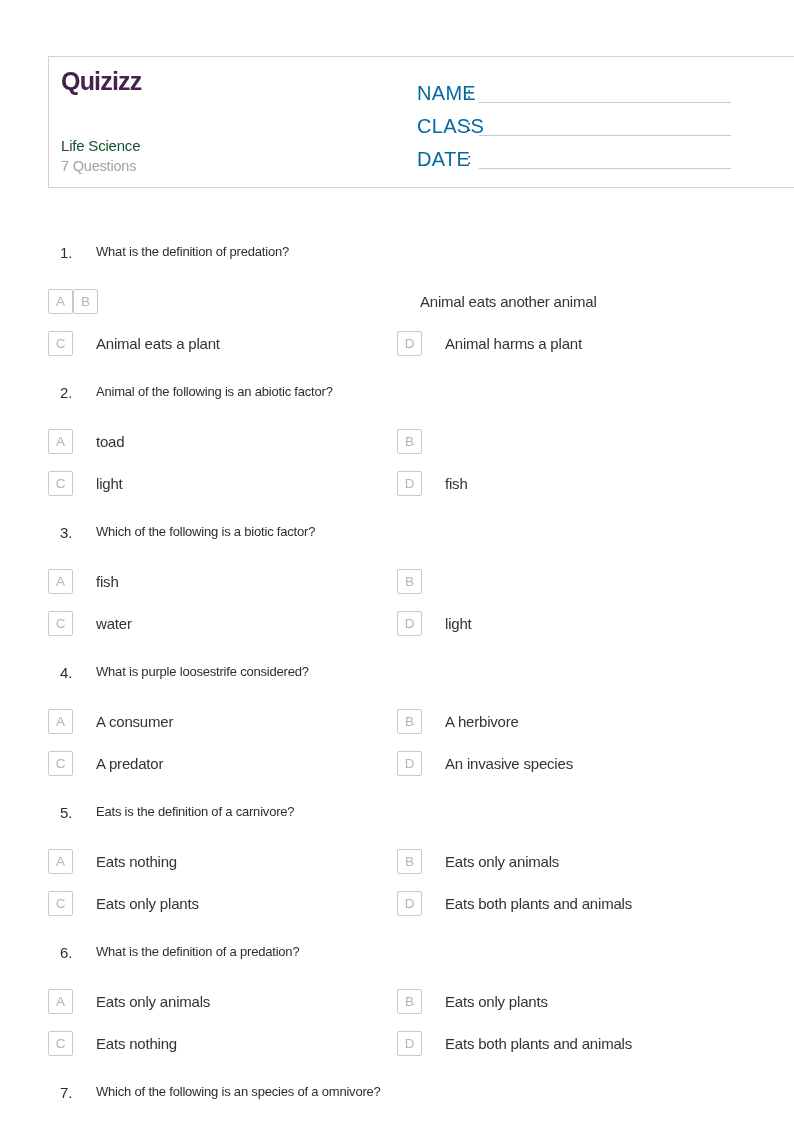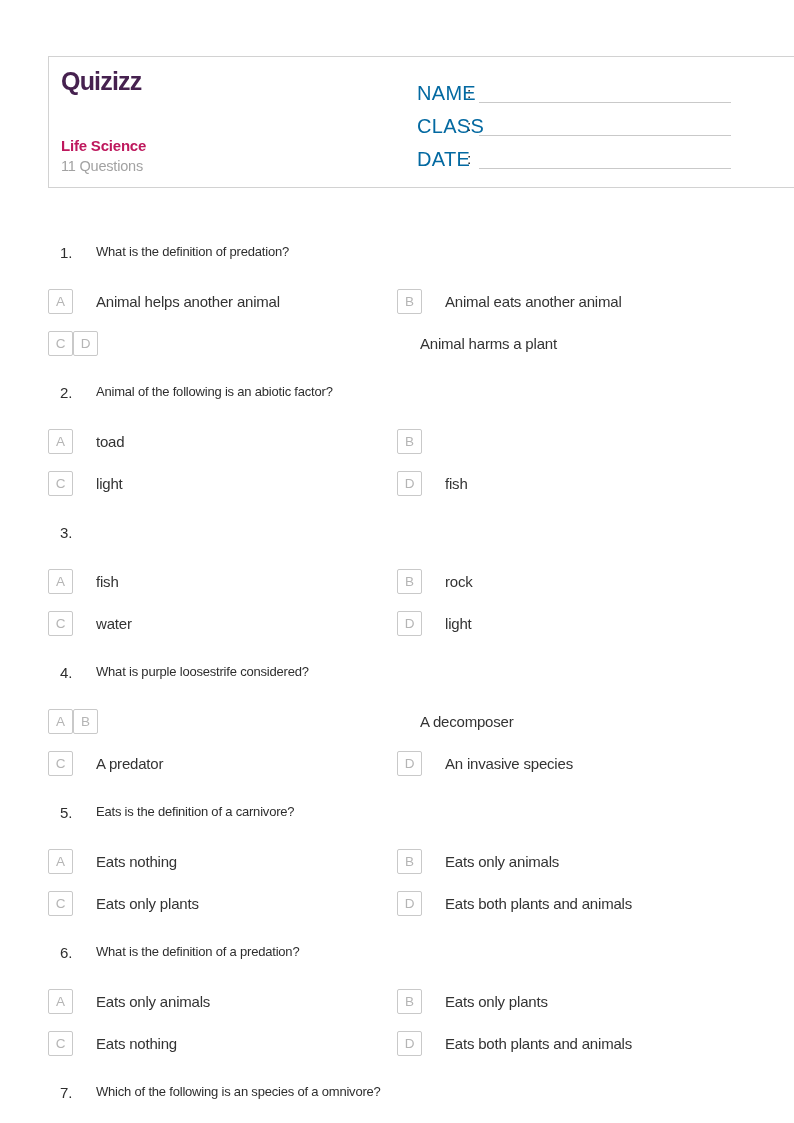--- a/index.html
+++ b/index.html
@@ -20,23 +20,22 @@
     background:#ffffff;
   }
   .brand {
     position:absolute; left:12px; top:10px;
     font-size:25px; font-weight:700;
     letter-spacing:-0.8px;
     color:#46214f;
   }
   .quiz-title {
     position:absolute; left:12px; top:80px;
-    font-size:15px; color:#be185d;
+    font-size:15px; color:#14532d;
     letter-spacing:-0.2px;
-    font-weight:bold;
   }
   .quiz-subtitle {
     position:absolute; left:12px; top:101px;
     font-size:14.5px; color:#a2a2a2;
     letter-spacing:-0.2px;
   }
   .fields {
     position:absolute; left:368px; top:24px; width:314px;
   }
   .field-row {
@@ -92,21 +91,21 @@
     font-size:15px; color:#333333; letter-spacing:-0.2px;
     white-space:nowrap;
   }
 </style>
 </head>
 <body>
 
 <div class="header-box">
   <div class="brand">Quizizz</div>
   <div class="quiz-title">Life Science</div>
-  <div class="quiz-subtitle">11 Questions</div>
+  <div class="quiz-subtitle">7 Questions</div>
 
   <div class="fields">
     <div class="field-row">
       <span class="field-label">NAME</span>
       <span class="field-colon">:</span>
       <span class="field-line"></span>
     </div>
     <div class="field-row">
       <span class="field-label">CLASS</span>
       <span class="field-colon">:</span>
@@ -121,26 +120,26 @@
 </div>
 
 <div class="questions">
   <div class="q-block">
     <div class="q-row">
       <span class="q-num">1.</span>
       <span class="q-text">What is the definition of predation?</span>
     </div>
     <div class="opt-row">
       <span class="opt-letter">A</span>
-      <span class="opt-text">Animal helps another animal</span>
       <span class="opt-letter">B</span>
       <span class="opt-text">Animal eats another animal</span>
     </div>
     <div class="opt-row">
       <span class="opt-letter">C</span>
+      <span class="opt-text">Animal eats a plant</span>
       <span class="opt-letter">D</span>
       <span class="opt-text">Animal harms a plant</span>
     </div>
   </div>
 
   <div class="q-block">
     <div class="q-row">
       <span class="q-num">2.</span>
       <span class="q-text">Animal of the following is an abiotic factor?</span>
     </div>
@@ -153,44 +152,45 @@
       <span class="opt-letter">C</span>
       <span class="opt-text">light</span>
       <span class="opt-letter">D</span>
       <span class="opt-text">fish</span>
     </div>
   </div>
 
   <div class="q-block">
     <div class="q-row">
       <span class="q-num">3.</span>
+      <span class="q-text">Which of the following is a biotic factor?</span>
     </div>
     <div class="opt-row">
       <span class="opt-letter">A</span>
       <span class="opt-text">fish</span>
       <span class="opt-letter">B</span>
-      <span class="opt-text">rock</span>
     </div>
     <div class="opt-row">
       <span class="opt-letter">C</span>
       <span class="opt-text">water</span>
       <span class="opt-letter">D</span>
       <span class="opt-text">light</span>
     </div>
   </div>
 
   <div class="q-block">
     <div class="q-row">
       <span class="q-num">4.</span>
       <span class="q-text">What is purple loosestrife considered?</span>
     </div>
     <div class="opt-row">
       <span class="opt-letter">A</span>
-      <span class="opt-letter">B</span>
-      <span class="opt-text">A decomposer</span>
+      <span class="opt-text">A consumer</span>
+      <span class="opt-letter">B</span>
+      <span class="opt-text">A herbivore</span>
     </div>
     <div class="opt-row">
       <span class="opt-letter">C</span>
       <span class="opt-text">A predator</span>
       <span class="opt-letter">D</span>
       <span class="opt-text">An invasive species</span>
     </div>
   </div>
 
   <div class="q-block">

